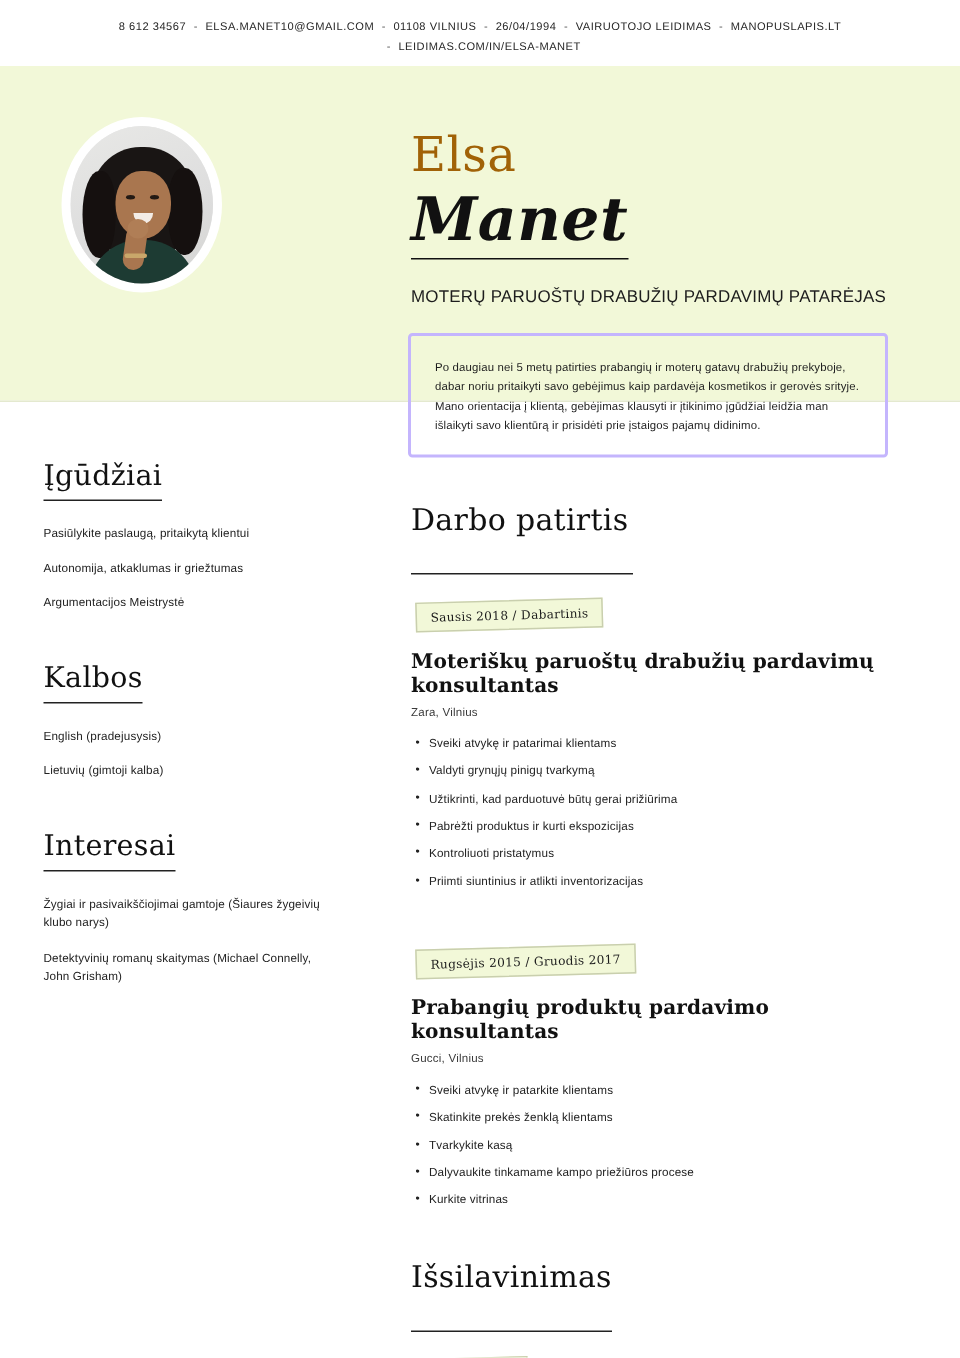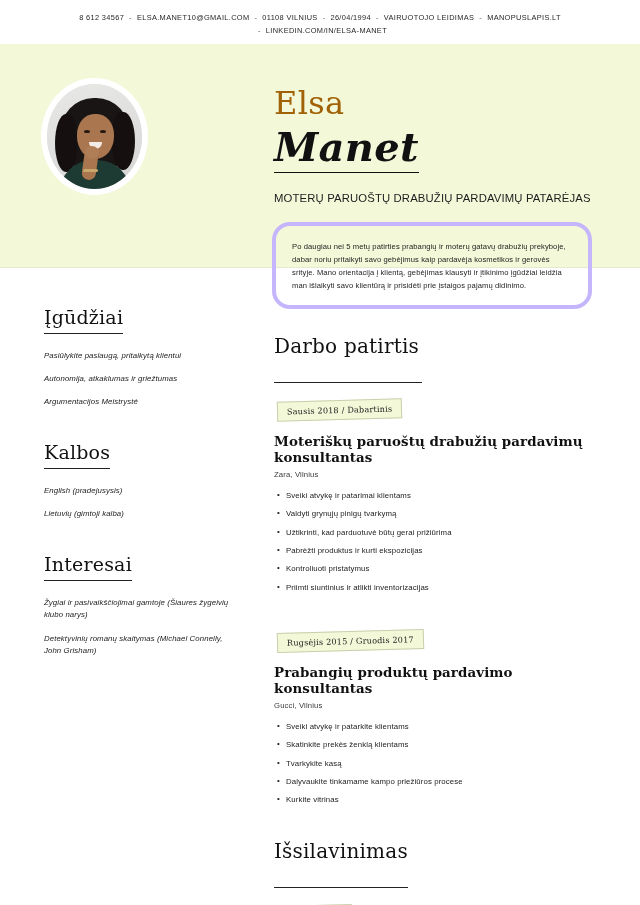--- a/index.html
+++ b/index.html
@@ -64,36 +64,36 @@
     display:inline-block;border-bottom:1.6px solid #111;padding-bottom:2px;
   }
   .jobtitle{
     position:absolute;left:274px;top:192px;width:350px;
     font-size:11.3px;letter-spacing:.15px;color:#1d1d1d;
   }
 
   
   .summary{
     position:absolute;left:272px;top:222px;width:320px;
-    border:4px solid #c4b5fd;border-radius:18px;
+    border:2px solid #c4b5fd;border-radius:3px;
     padding:14px 16px 13px 16px;box-sizing:border-box;
     background:transparent;
   }
   .summary p{
     margin:0;font-size:7.6px;line-height:1.72;color:#1d1d1d;letter-spacing:.1px;
   }
 
   
-  .leftcol{position:absolute;left:44px;top:306px;width:185px;}
+  .leftcol{position:absolute;left:29px;top:306px;width:185px;}
   .sec-h{
     font-family:"DejaVu Serif", serif;font-size:19px;color:#111;
     display:inline-block;padding-bottom:5px;border-bottom:1.4px solid #222;
     letter-spacing:.2px;
   }
-  .left-list{margin:16px 0 0 0;padding:0;list-style:none;font-style:italic;}
+  .left-list{margin:16px 0 0 0;padding:0;list-style:none;}
   .left-list li{
     font-size:7.8px;line-height:1.55;color:#222;margin-bottom:11px;letter-spacing:.1px;
   }
   .block-gap{height:22px;}
 
   
   .rightcol{position:absolute;left:274px;top:334px;width:330px;}
   .r-sec-h{
     font-family:"DejaVu Serif", serif;font-size:20px;color:#111;
     display:inline-block;padding-bottom:24px;border-bottom:1.4px solid #222;
@@ -123,21 +123,21 @@
   .entry-gap{height:14px;}
   .sec-gap{height:26px;}
 </style>
 </head>
 <body>
 
 <div class="page">
 
   <div class="contactbar">
     <span class="citem">8 612 34567</span><span class="sep">-</span><span class="citem">ELSA.MANET10@GMAIL.COM</span><span class="sep">-</span><span class="citem">01108 VILNIUS</span><span class="sep">-</span><span class="citem">26/04/1994</span><span class="sep">-</span><span class="citem">VAIRUOTOJO LEIDIMAS</span><span class="sep">-</span><span class="citem">MANOPUSLAPIS.LT</span><br>
-    <span class="sep">-</span><span class="citem">LINKEDIN.COM/IN/ELSA-MANET</span>
+    <span class="sep">-</span><span class="citem">LEIDIMAS.COM/IN/ELSA-MANET</span>
   </div>
 
   <div class="heroband"></div>
 
   <div class="photo-wrap">
     <div class="photo-inner">
       <div class="ph-bg"></div>
       <div class="ph-hair"></div>
       <div class="ph-hair2"></div>
       <div class="ph-hair3"></div>

